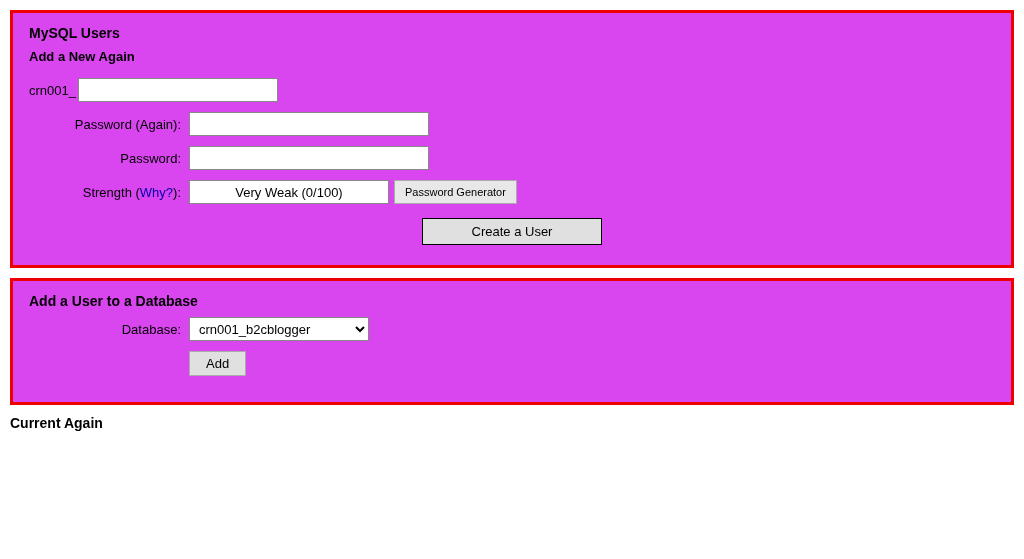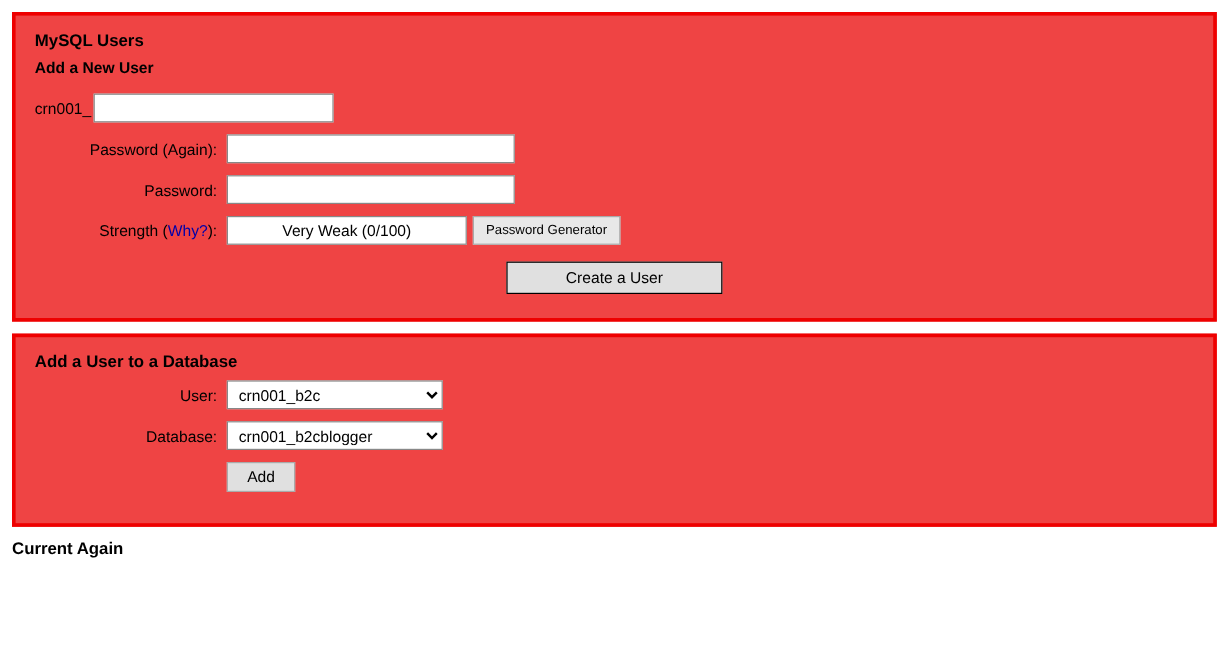--- a/index.html
+++ b/index.html
@@ -13,21 +13,21 @@
       font-size: 13px;
       background: #fff;
       color: #000;
       padding: 10px;
     }
 
     .section-box {
       border: 3px solid #e00;
       padding: 12px 16px 16px;
       margin-bottom: 10px;
-      background: #ef4444;
+      background: #d946ef;
     }
 
     .section-title {
       font-weight: bold;
       font-size: 14px;
       margin-bottom: 8px;
     }
 
     .subsection-title {
       font-weight: bold;
@@ -133,21 +133,21 @@
       font-weight: bold;
       font-size: 14px;
       margin-top: 6px;
     }
   </style>
 </head>
 <body>
 
 <div class="section-box">
   <div class="section-title">MySQL Users</div>
-  <div class="subsection-title">Add a New User</div>
+  <div class="subsection-title">Add a New Again</div>
 
   <div class="form-row">
     <div class="username-row">
       <span class="username-prefix">crn001_</span>
       <input class="form-input" style="width: 200px;" type="text" value="">
     </div>
   </div>
 
   <div class="form-row">
     <div class="form-label">Password (Again):</div>
@@ -168,26 +168,20 @@
   </div>
 
   <div class="create-user-row">
     <button class="create-user-btn">Create a User</button>
   </div>
 </div>
 
 <div class="section-box">
   <div class="section-title">Add a User to a Database</div>
 
-  <div class="form-row">
-    <div class="form-label">User:</div>
-    <select class="select-input">
-      <option>crn001_b2c</option>
-    </select>
-  </div>
 
   <div class="form-row">
     <div class="form-label">Database:</div>
     <select class="select-input">
       <option>crn001_b2cblogger</option>
     </select>
   </div>
 
   <div class="form-row">
     <div class="form-label"></div>

